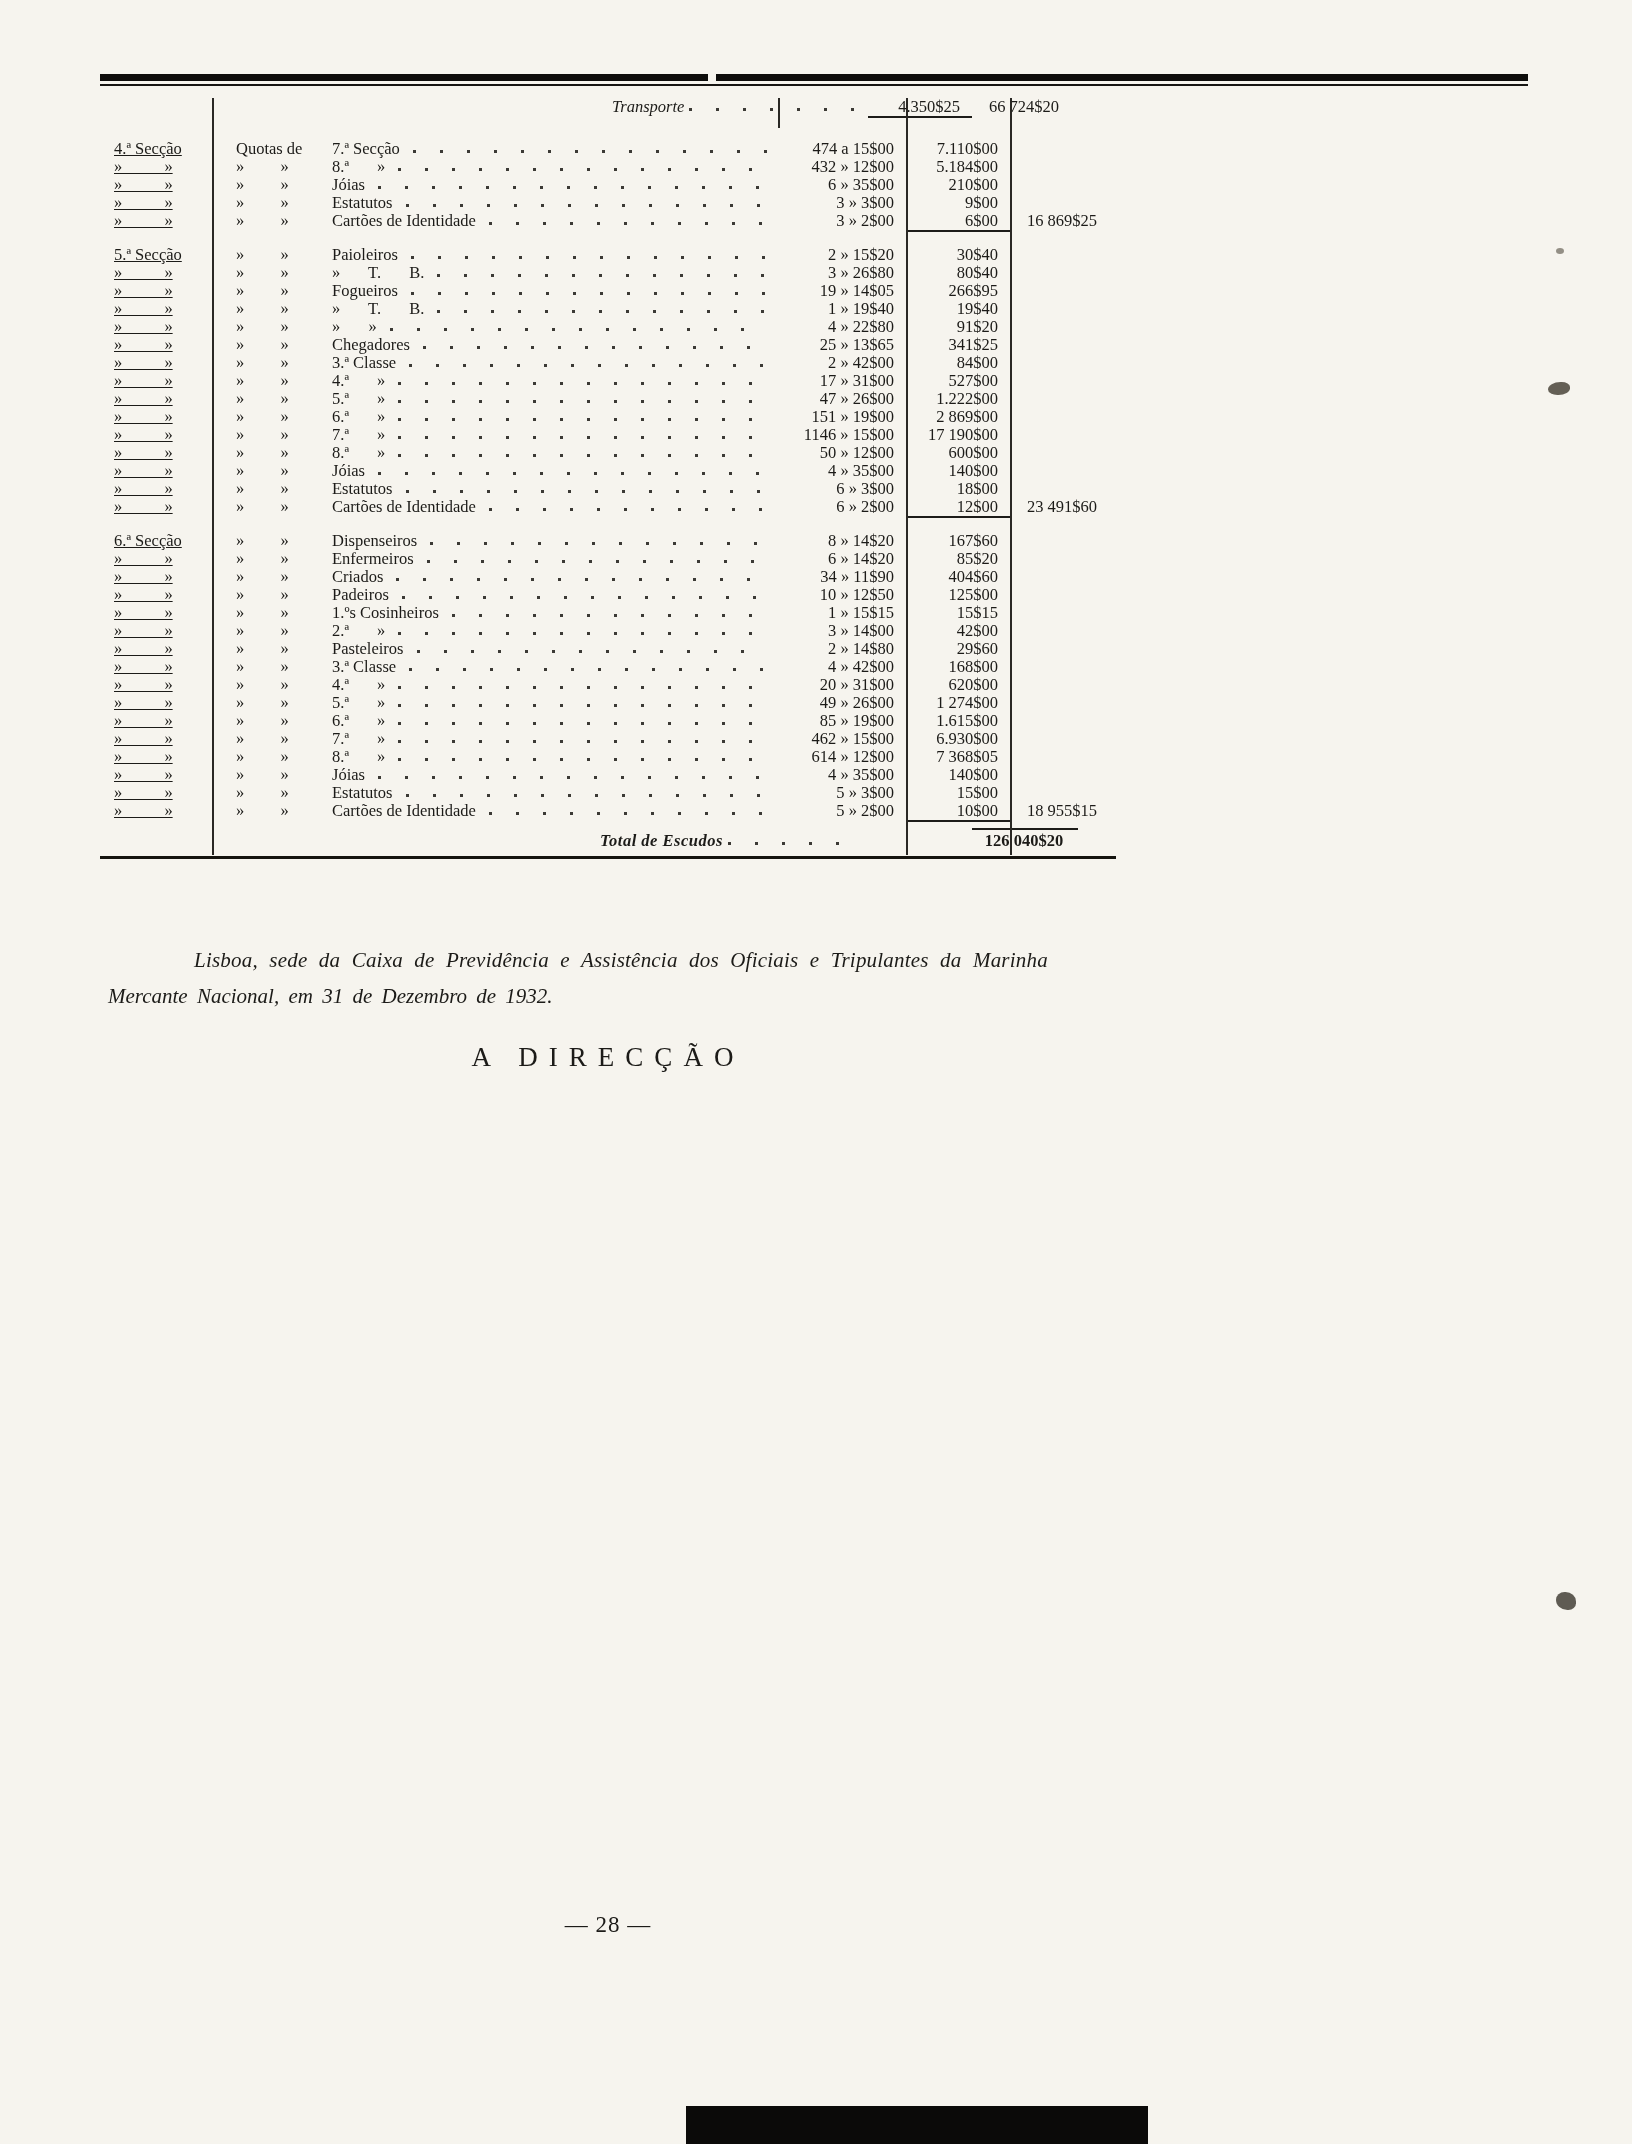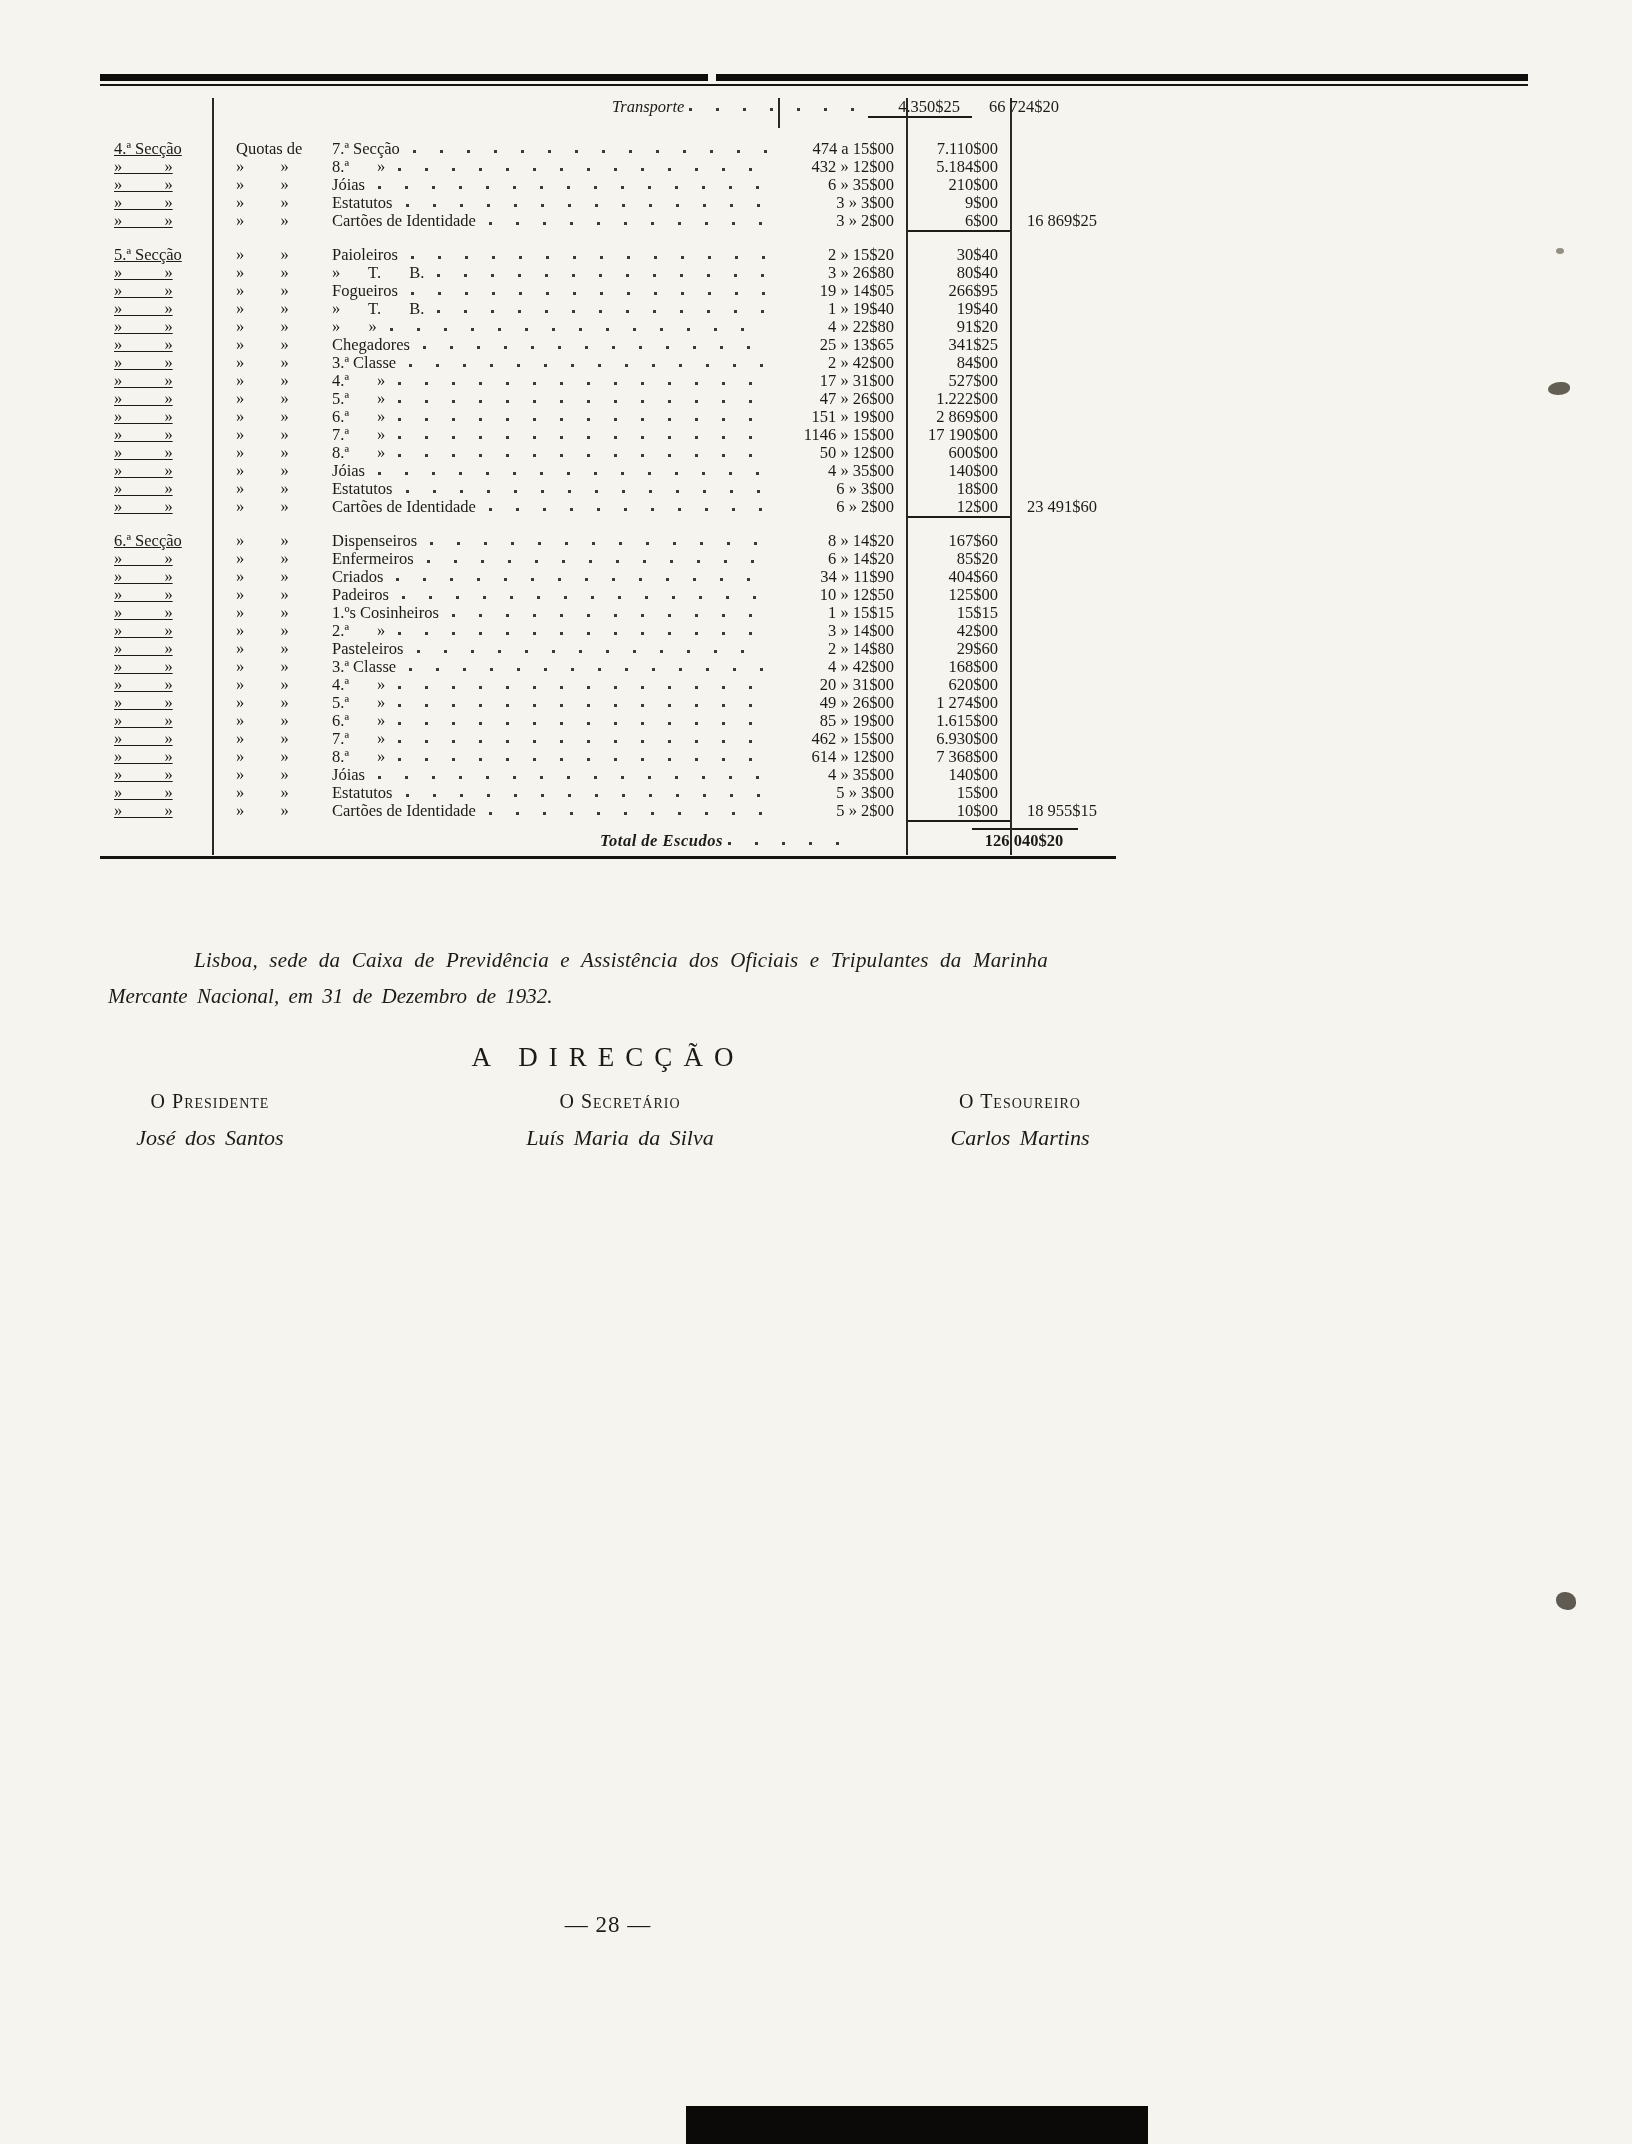--- a/index.html
+++ b/index.html
@@ -463,21 +463,21 @@
             <div class="c-total"></div>
           </div>
           <div class="trow">
             <div class="c-sec ditto-wide">» »</div>
             <div class="c-desc">
               <span class="c-d1 ditto-mid">» »</span>
               <span class="c-d2 d2-ditto">8.ª »</span>
               <span class="c-dots"></span>
             </div>
             <div class="c-qty">614 » 12$00</div>
-            <div class="c-amt">7 368$00</div>
+            <div class="c-amt">7 368$05</div>
             <div class="c-total"></div>
           </div>
           <div class="trow">
             <div class="c-sec ditto-wide">» »</div>
             <div class="c-desc">
               <span class="c-d1 ditto-mid">» »</span>
               <span class="c-d2">Jóias</span>
               <span class="c-dots"></span>
             </div>
             <div class="c-qty">4 » 35$00</div>
@@ -522,34 +522,20 @@
     <div class="bottom-rule"></div>
   </div>
 
   <div class="closing">
     <div class="l1">Lisboa, sede da Caixa de Previdência e Assistência dos Oficiais e Tripulantes da Marinha</div>
     <div class="l2">Mercante Nacional, em 31 de Dezembro de 1932.</div>
   </div>
 
   <div class="direction-heading">A DIRECÇÃO</div>
 
-  <div class="signatures">
-    <div class="sig sig-1">
-      <div class="sig-role">O Presidente</div>
-      <div class="sig-name">José dos Santos</div>
-    </div>
-    <div class="sig sig-2">
-      <div class="sig-role">O Secretário</div>
-      <div class="sig-name">Luís Maria da Silva</div>
-    </div>
-    <div class="sig sig-3">
-      <div class="sig-role">O Tesoureiro</div>
-      <div class="sig-name">Carlos Martins</div>
-    </div>
-  </div>
 
   <div class="page-number">— 28 —</div>
 
   <div class="artifact-bar"></div>
   <div class="smudge-1"></div>
   <div class="smudge-2"></div>
   <div class="smudge-3"></div>
 </div>
 
 </body></html>

